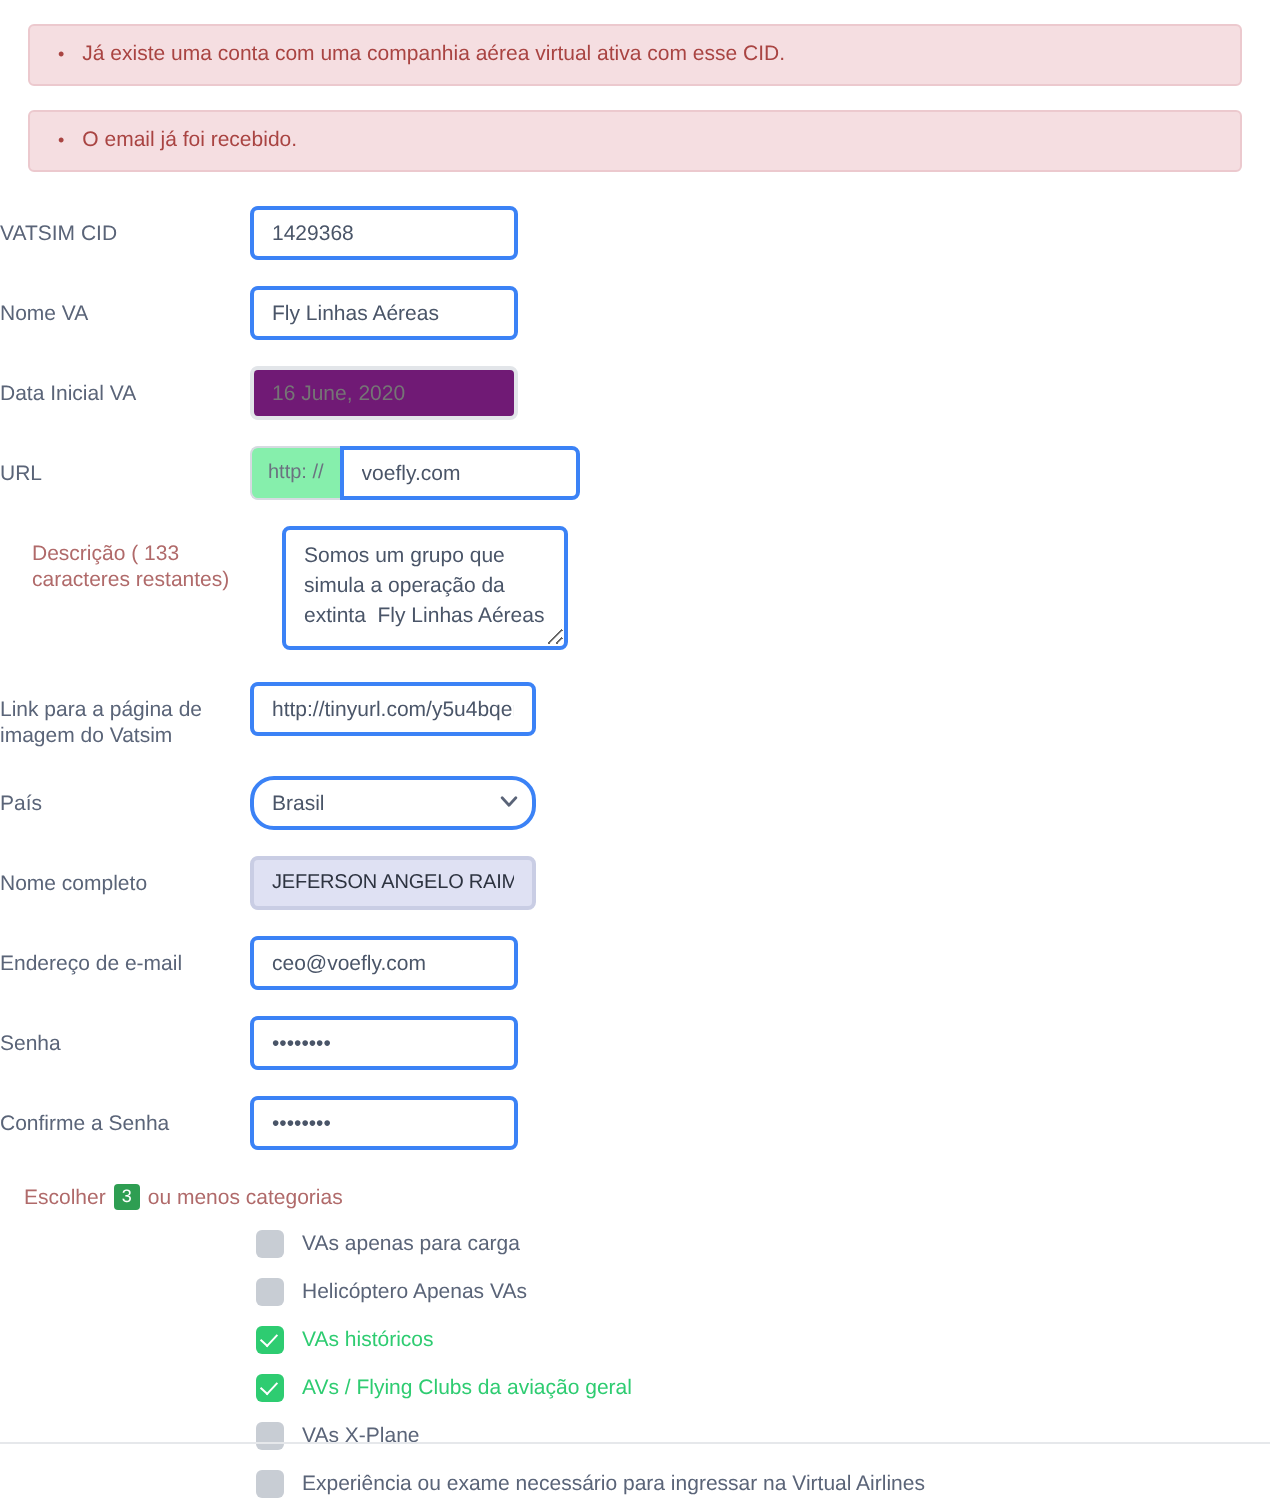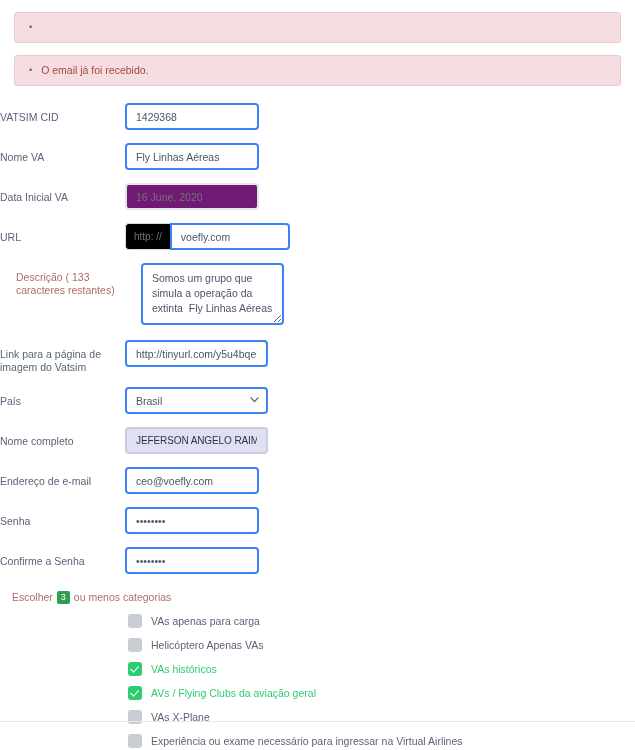--- a/index.html
+++ b/index.html
@@ -94,57 +94,59 @@
     resize: vertical;
     overflow: hidden;
   }
 
   
   .input-group { display: flex; align-items: stretch; }
   .addon {
     box-sizing: border-box;
     height: 27px;
     line-height: 25px;
-    background: #000000;
+    background: #86efac;
     border: 1px solid #d6dae1;
     border-right: none;
     border-radius: 4px 0 0 4px;
     font-size: 10px;
     color: #6b7280;
     padding: 0 8px;
   }
   .input-group .inp {
     border-radius: 0 4px 4px 0;
     width: 120px;
   }
 
   
   .sel-wrap { position: relative; width: 143px; }
   select.inp {
     width: 143px;
     -webkit-appearance: none;
     appearance: none;
     padding-right: 24px;
     cursor: pointer;
+    border-radius: 12px;
   }
   .chev {
     position: absolute;
     right: 9px;
     top: 10px;
     pointer-events: none;
     width: 9px;
     height: 6px;
   }
 
   
   .cat-head {
     font-size: 10.5px;
     color: #b06a6a;
     padding: 4px 12px 6px 12px;
     display: flex;
+    align-items: center;
   }
   .badge {
     display: inline-block;
     background: #2e9e52;
     color: #ffffff;
     font-size: 9px;
     line-height: 11px;
     padding: 1px 3px;
     border-radius: 2px;
     margin: 0 4px;
@@ -190,20 +192,21 @@
     height: 1px;
     background: #e6e8eb;
   }
 </style>
 </head>
 <body>
 
 <div class="alerts">
   <div class="alert">
     <span class="alert-bullet">•</span>
+    <span class="alert-text">Já existe uma conta com uma companhia aérea virtual ativa com esse CID.</span>
   </div>
   <div class="alert">
     <span class="alert-bullet">•</span>
     <span class="alert-text">O email já foi recebido.</span>
   </div>
 </div>
 
 <div class="form-area">
 
   <div class="row">

